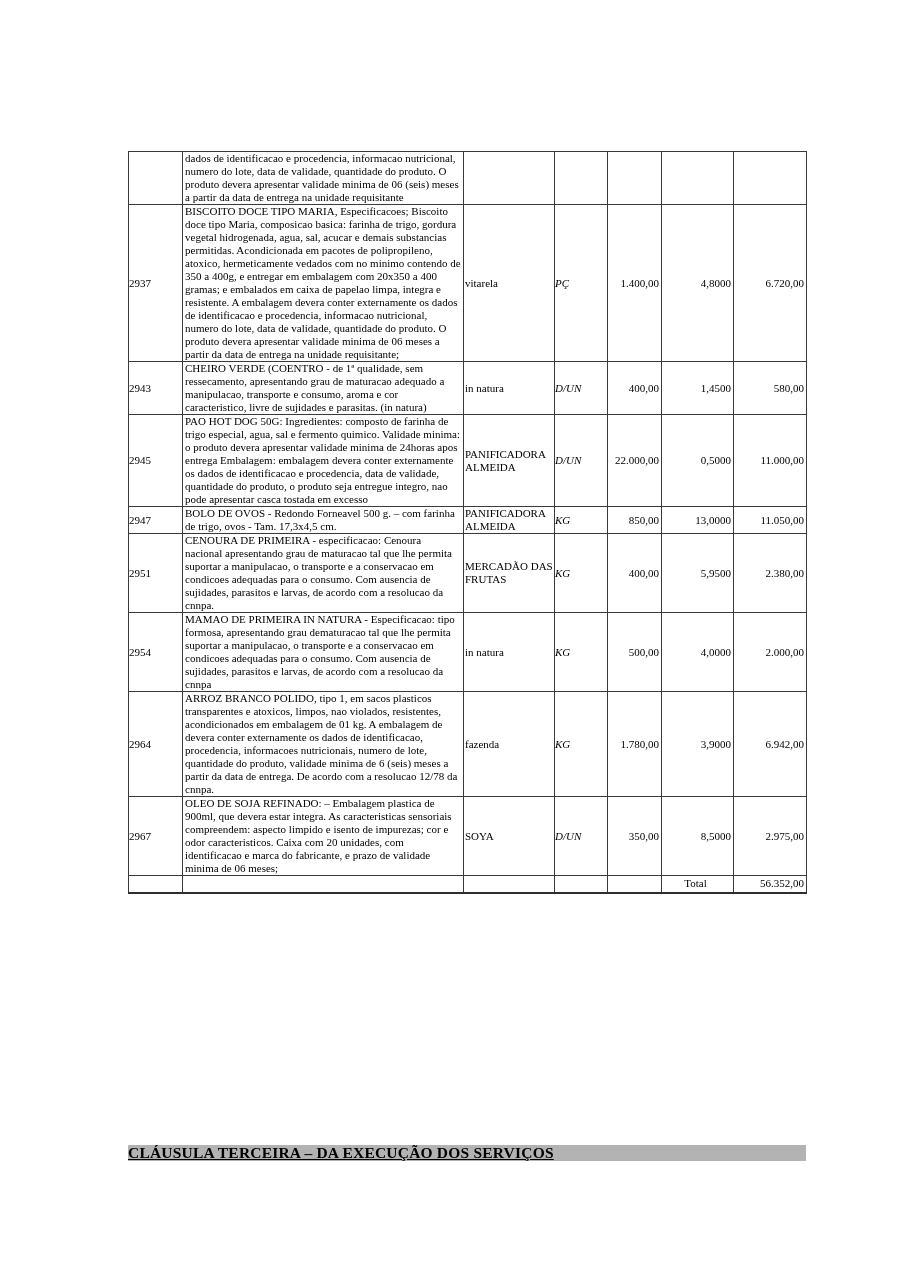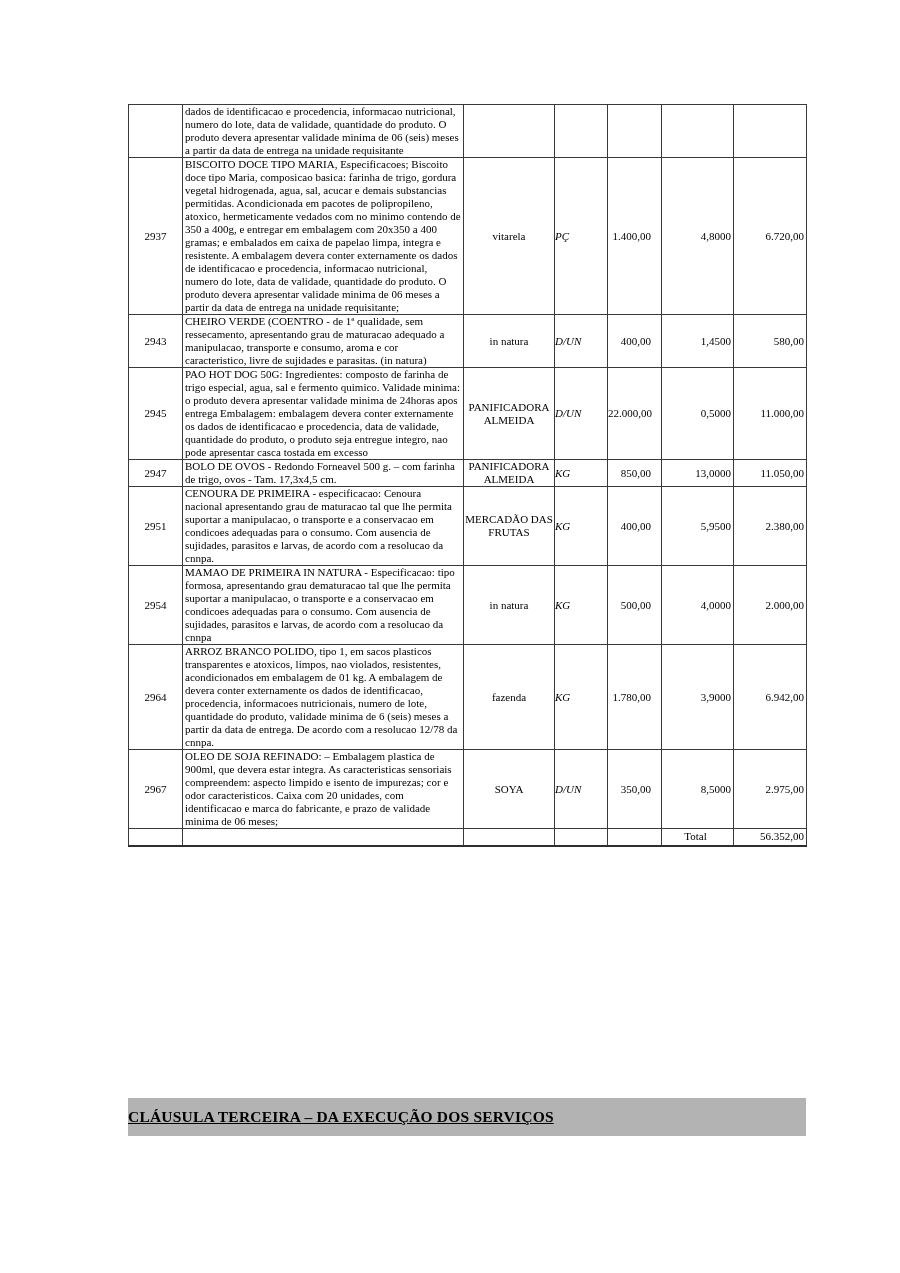--- a/index.html
+++ b/index.html
@@ -3,21 +3,21 @@
 <meta charset="utf-8">
 <style>
   * { margin: 0; padding: 0; box-sizing: border-box; }
   html, body { background: #ffffff; }
   body {
     width: 900px; height: 1273px;
     position: relative;
     font-family: "Liberation Serif", "DejaVu Serif", serif;
     color: #000000;
   }
-  .page { position: absolute; inset: 0; background: #ffffff; }
+  .page { position: absolute; inset: 0; background: #ffffff; margin-top: 47px; }
 
   
   .items-table-wrap {
     position: absolute;
     left: 128px; top: 104px; width: 678px;
   }
   table.items {
     border-collapse: collapse;
     table-layout: fixed;
     width: 678px;
@@ -31,36 +31,36 @@
     overflow: hidden;
   }
   col.w-item  { width: 54px; }
   col.w-desc  { width: 281px; }
   col.w-brand { width: 91px; }
   col.w-unit  { width: 53px; }
   col.w-qty   { width: 54px; }
   col.w-price { width: 72px; }
   col.w-total { width: 73px; }
 
-  td.c-item  { text-align: center; }
+  td.c-item  { }
   td.c-desc  { text-align: left; padding: 0 2px; vertical-align: top; }
-  td.c-brand { text-align: center; padding: 0 1px; }
+  td.c-brand { padding: 0 1px; }
   td.c-unit  { text-align: left; font-style: italic; }
-  td.c-qty   { text-align: right; padding-right: 10px; }
+  td.c-qty   { text-align: right; padding-right: 2px; }
   td.c-price { text-align: right; padding-right: 2px; }
   td.c-total { text-align: right; padding-right: 2px; }
 
   tr.total-row td { height: 17px; }
   tr.total-row .c-price { text-align: center; padding-right: 4px; }
 
   
   .clause-heading {
     position: absolute;
     left: 128px; top: 1098px;
-    width: 678px; height: 38px;
+    width: 678px; height: 16px;
     background: #b3b3b3;
     display: flex; align-items: center;
   }
   .clause-heading-text {
     font-weight: bold;
     font-size: 15.5px;
     line-height: 20px;
     text-decoration: underline;
     white-space: nowrap;
     letter-spacing: 0.2px;

